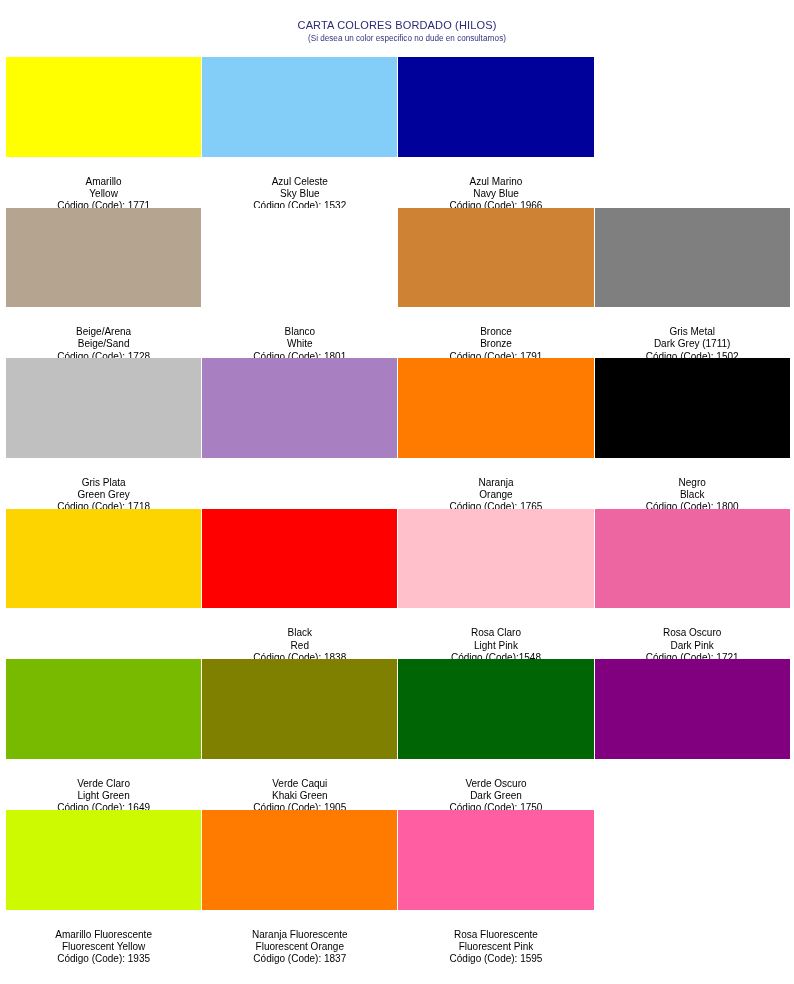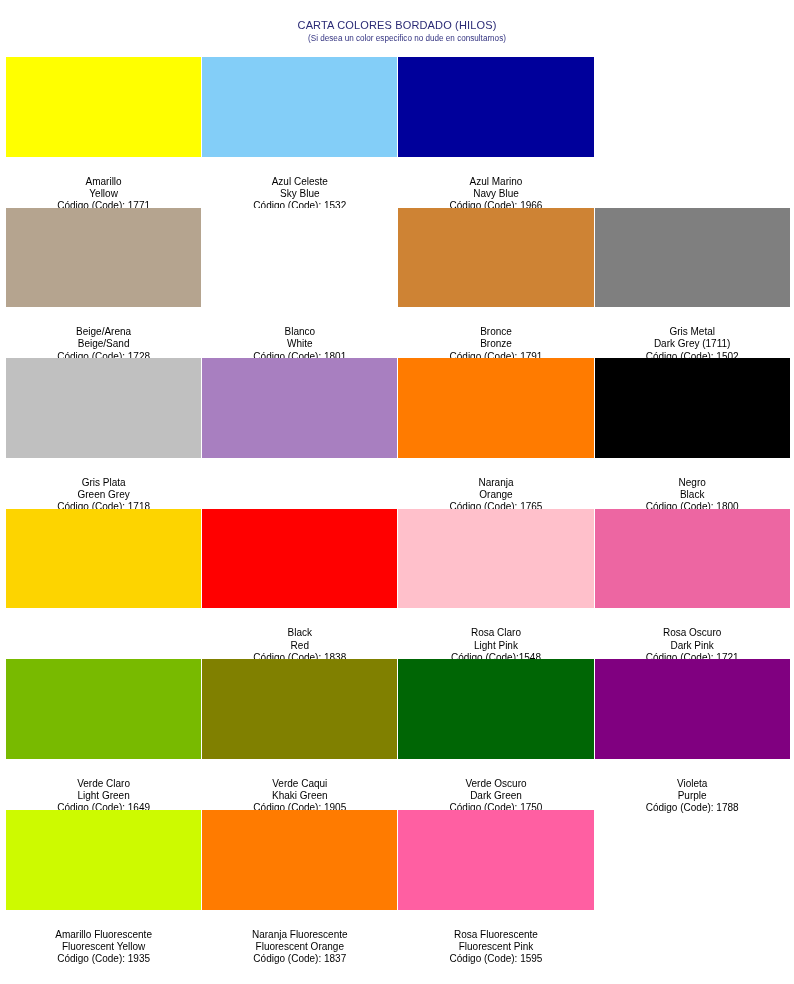--- a/index.html
+++ b/index.html
@@ -176,25 +176,20 @@
    <div class="cell">
     <div class="sw" style="background: rgb(0, 102, 5);"></div>
     <div class="lbl">
      <div class="l-es">Verde Oscuro</div>
      <div class="l-en">Dark Green</div>
      <div class="l-code">Código (Code): 1750</div>
     </div>
    </div>
    <div class="cell">
     <div class="sw" style="background: rgb(128, 0, 128);"></div>
-    <div class="lbl">
-     <div class="l-es">Violeta</div>
-     <div class="l-en">Purple</div>
-     <div class="l-code">Código (Code): 1788</div>
-    </div>
    </div>
   </div>
   <div class="row">
    <div class="cell">
     <div class="sw" style="background: rgb(205, 250, 0);"></div>
     <div class="lbl">
      <div class="l-es">Amarillo Fluorescente</div>
      <div class="l-en">Fluorescent Yellow</div>
      <div class="l-code">Código (Code): 1935</div>
     </div>

